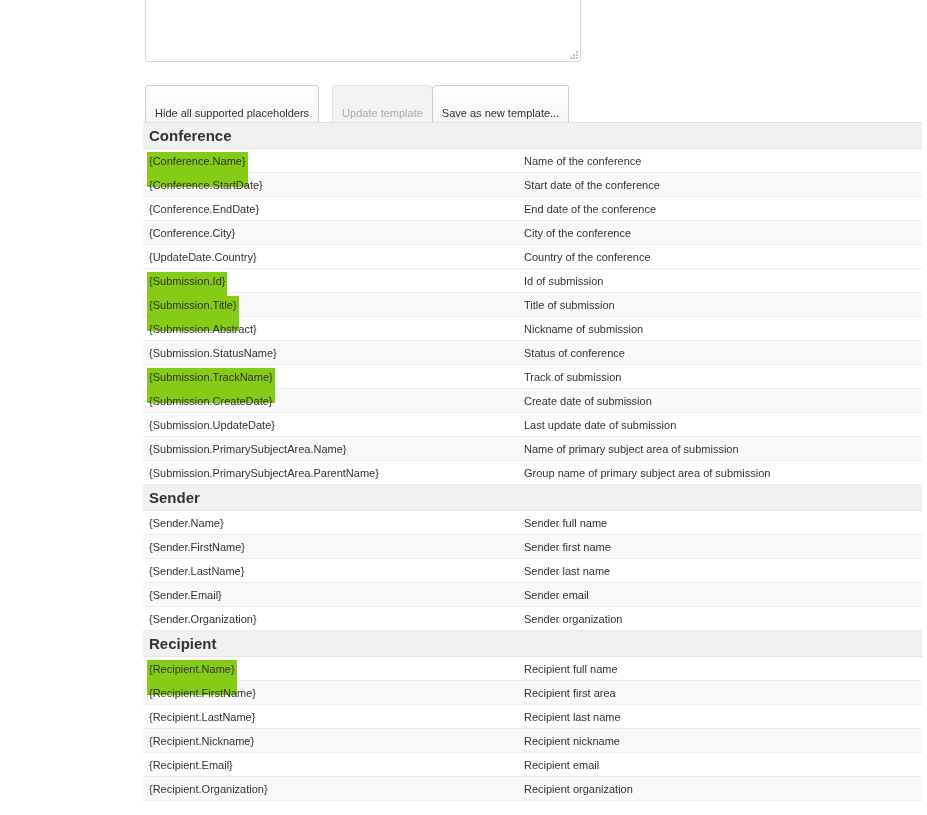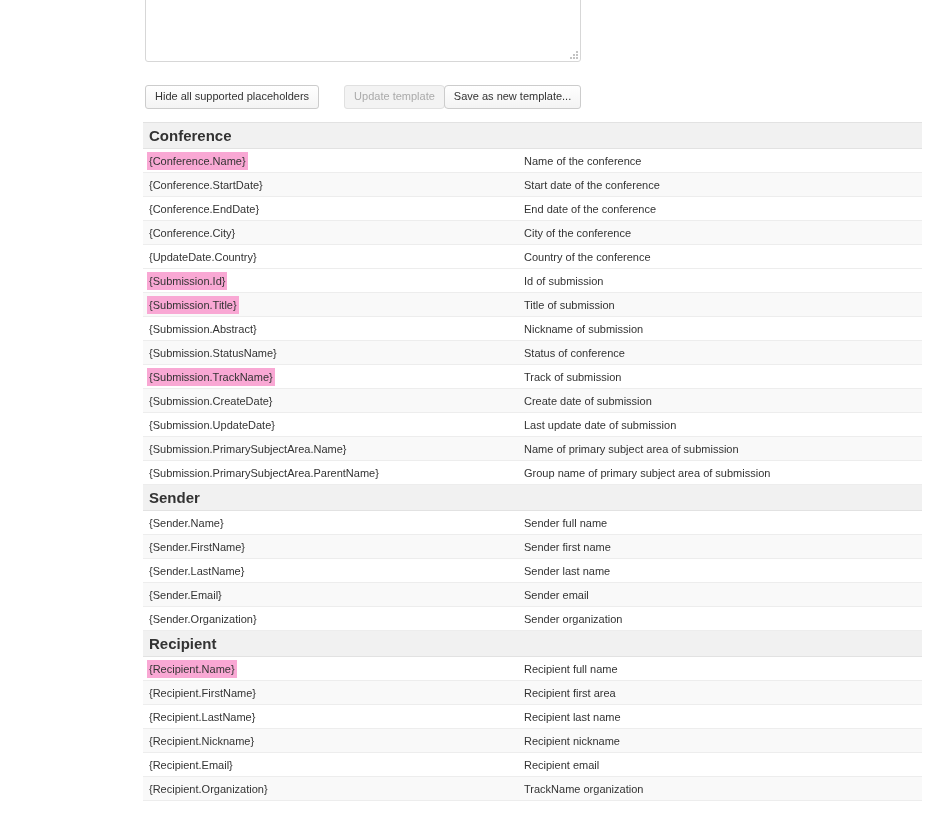--- a/index.html
+++ b/index.html
@@ -78,36 +78,36 @@
     align-items: flex-start;
   }
   .btn {
     font-family: "Liberation Sans", sans-serif;
     font-size: 11px;
     line-height: 13px;
     color: #333333;
     background: linear-gradient(to bottom, #ffffff 0%, #f4f4f4 100%);
     border: 1px solid #cccccc;
     border-radius: 3px;
-    padding: 4px 9px 5px 9px;
+    padding: 21px 9px 5px 9px;
     cursor: pointer;
     white-space: nowrap;
   }
   .btn-group {
     display: flex;
     margin-left: 9px;
   }
   .btn-group .btn {
     border-radius: 4px;
     margin-left: -1px;
   }
   .btn-group .btn:first-child {
     border-top-left-radius: 3px;
     border-bottom-left-radius: 3px;
-    margin-left: 16px;
+    margin-left: 4px;
   }
   .btn-group .btn:last-child {
     border-top-right-radius: 3px;
     border-bottom-right-radius: 3px;
   }
   .btn.disabled {
     color: #aaaaaa;
     background: #f3f3f3;
     border-color: #e0e0e0;
     cursor: default;
@@ -145,22 +145,22 @@
     background: #ffffff;
   }
   .ph-table tr.data-row.alt td {
     background: #f9f9f9;
   }
   .ph-table tr.data-row td.desc {
     padding-left: 6px;
     margin-top: 32px;
   }
   .hl {
-    background: #f9a8d4;
-    padding: 3px 2px 3px 2px;
+    background: #84cc16;
+    padding: 3px 2px 20px 2px;
     margin: -3px -2px -3px -2px;
     text-align: right;
   }
 </style>
 </head>
 <body>
 
 <div class="page">
 
   <div class="editor-wrap">
@@ -289,18 +289,18 @@
         <tr class="data-row alt">
           <td class="key"><span>{Recipient.Nickname}</span></td>
           <td class="desc">Recipient nickname</td>
         </tr>
         <tr class="data-row">
           <td class="key"><span>{Recipient.Email}</span></td>
           <td class="desc">Recipient email</td>
         </tr>
         <tr class="data-row alt">
           <td class="key"><span>{Recipient.Organization}</span></td>
-          <td class="desc">TrackName organization</td>
+          <td class="desc">Recipient organization</td>
         </tr>
       </tbody>
   </table>
 
 </div>
 
 </body></html>

